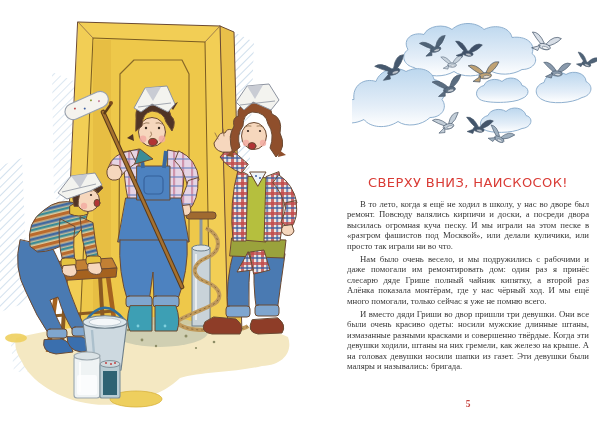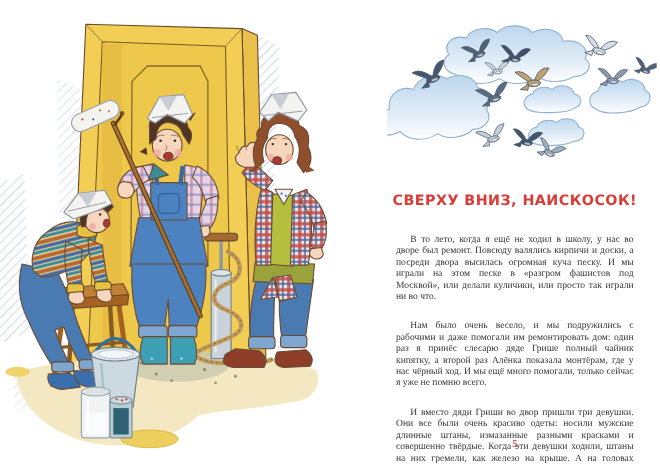--- a/index.html
+++ b/index.html
@@ -10,29 +10,29 @@
   }
   .spread{position:absolute;inset:0;background:#ffffff;}
   
   .illo{position:absolute;left:0;top:0;width:330px;height:423px;}
   
   .sky{position:absolute;left:352px;top:6px;width:245px;height:158px;}
   .title{
     position:absolute;left:344px;top:175px;width:248px;
     text-align:center;
     font-family:"DejaVu Sans", sans-serif;
-    font-weight:bold;font-size:13px;letter-spacing:.4px;
+    font-weight:normal;font-size:13px;letter-spacing:.4px;
     color:#d93b35;white-space:nowrap;
   }
   .bodytext{
     position:absolute;left:344px;top:196px;width:248px;
     font-size:8.7px;line-height:10.4px;color:#363636;
     text-align:justify;
   }
-  .bodytext p{margin:16px;text-indent:13px;}
+  .bodytext p{margin:3px;text-indent:13px;}
   .pagenum{
     position:absolute;left:344px;top:399px;width:248px;
     text-align:center;font-weight:bold;font-size:9.5px;color:#c64540;
   }
   
   .ol{stroke:#6b4a33;stroke-width:1;stroke-linejoin:round;stroke-linecap:round;}
   .thin{stroke:#8a6a48;stroke-width:.8;fill:none;stroke-linecap:round;}
 </style>
 </head>
 <body>

